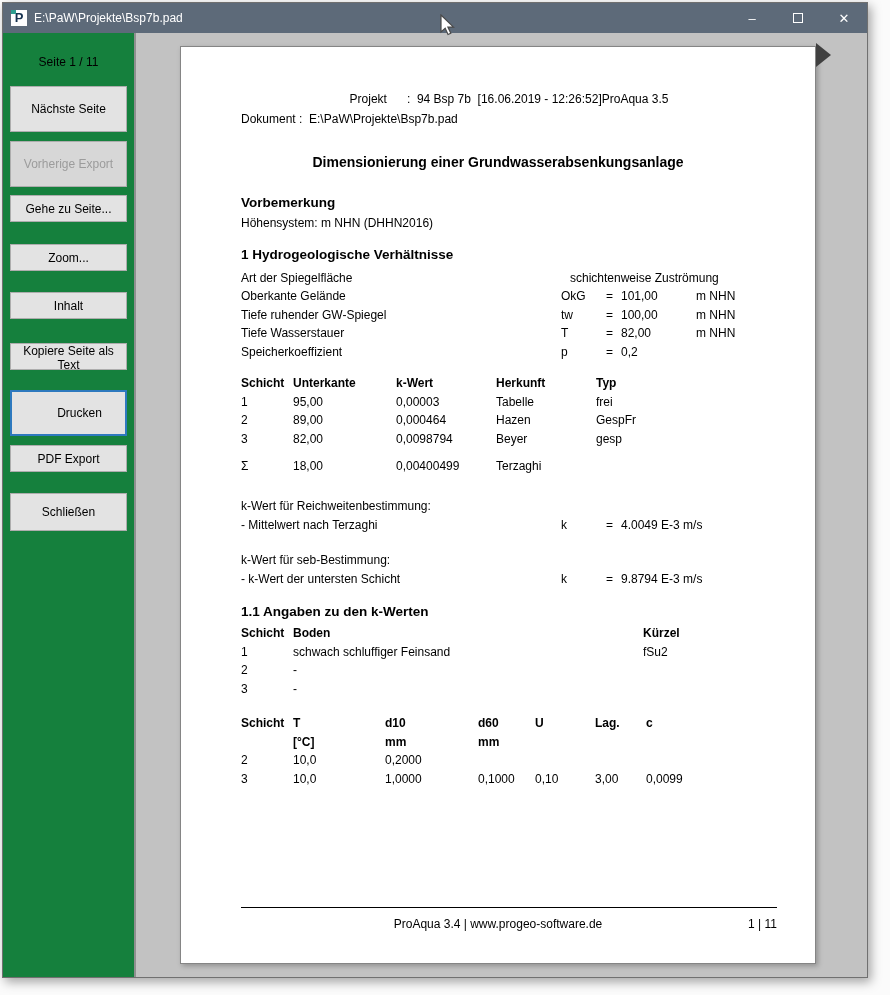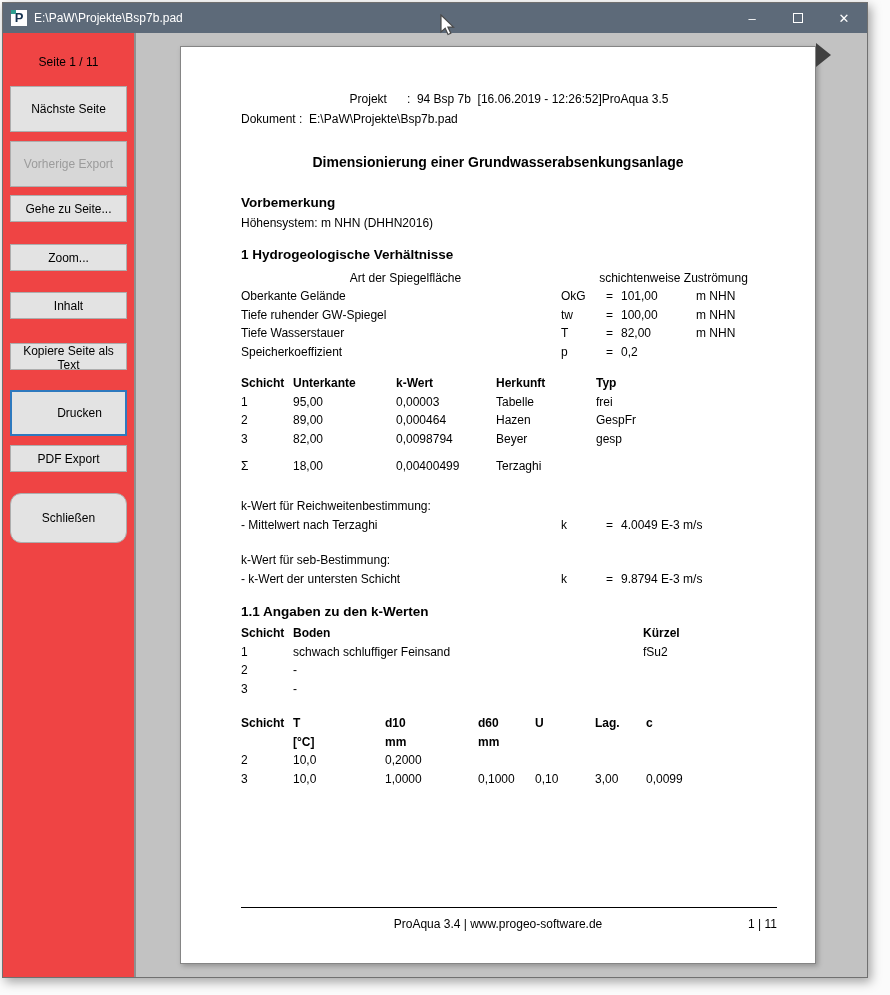--- a/index.html
+++ b/index.html
@@ -35,40 +35,40 @@
   .title-text { white-space: pre; }
   .win-controls { margin-left: auto; display: flex; height: 100%; }
   .win-btn {
     width: 46px; height: 100%; display: flex; align-items: center; justify-content: center;
     color: #ffffff; font-size: 13px; cursor: default;
   }
   .maximize-box { width: 10px; height: 10px; border: 1px solid #ffffff; display: inline-block; }
   
   .win-body { flex: 1; display: flex; min-height: 0; }
   .sidebar {
-    width: 133px; flex-shrink: 0; background: #ef4444;
+    width: 133px; flex-shrink: 0; background: #15803d;
     border-right: 2px solid #8f8f8f;
     padding: 0 7px;
   }
   .page-indicator { text-align: center; font-size: 12px; color: #000; margin-top: 22px; }
   .sbtn {
     display: block; width: 100%;
     background: #e3e3e3; border: 1px solid #adadad;
     font-family: "Liberation Sans", sans-serif; font-size: 12px; color: #000;
     cursor: default;
   }
   .sbtn-next     { margin-top: 17px; height: 46px; }
   .sbtn-prev     { margin-top: 9px;  height: 46px; background: #d7d7d7; color: #9c9c9c; }
   .sbtn-goto     { margin-top: 8px;  height: 27px; }
   .sbtn-zoom     { margin-top: 22px; height: 27px; }
   .sbtn-contents { margin-top: 21px; height: 27px; }
   .sbtn-copy     { margin-top: 24px; height: 27px; padding: 0 2px; }
   .sbtn-print    { margin-top: 20px;  height: 46px; border: 2px solid #2e79be; padding-left: 22px; }
   .sbtn-pdf      { margin-top: 9px;  height: 27px; }
-  .sbtn-close    { margin-top: 21px; height: 50px; border-radius: 11px; }
+  .sbtn-close    { margin-top: 21px; height: 38px; }
   
   .preview { flex: 1; position: relative; background: #c2c2c2; overflow: hidden; }
   .page {
     position: absolute; left: 44px; top: 13px; width: 636px; height: 918px;
     background: #ffffff; border: 1px solid #858585;
     box-shadow: 2px 2px 5px rgba(0,0,0,0.25);
     font-size: 12px; color: #000;
   }
   .page-arrow {
     position: absolute; left: 680px; top: 10px; width: 0; height: 0;
@@ -78,21 +78,21 @@
   }
   .abs { position: absolute; }
   .doc-header { left: 60px; right: 38px; top: 42px; line-height: 20px; }
   .doc-header-row1 { display: flex; justify-content: center; white-space: pre; }
   .doc-header-row2 { white-space: pre; }
   .doc-title { left: 0; right: 0; top: 107px; text-align: center; font-weight: bold; font-size: 14px; }
   .vorbemerkung { left: 60px; top: 146px; line-height: 20px; }
   .vorbemerkung .h2 { font-size: 13.5px; font-weight: bold; }
   .h1-heading { left: 60px; top: 200px; font-size: 13.5px; font-weight: bold; }
   .params1 { left: 60px; right: 38px; top: 222px; line-height: 18.4px; }
-  .kv-intro { display: grid; grid-template-columns: 329px auto; text-align: center; }
+  .kv-intro { display: grid; grid-template-columns: 329px auto; }
   .kv { display: grid; grid-template-columns: 320px 45px 15px 75px auto; }
   .layers { left: 60px; right: 38px; top: 327px; line-height: 18.5px; }
   .grid5 { display: grid; grid-template-columns: 52px 103px 100px 100px auto; }
   .bold { font-weight: bold; }
   .sum-row { margin-top: 9px; }
   .kblock1 { left: 60px; right: 38px; top: 450px; line-height: 19px; }
   .kblock2 { left: 60px; right: 38px; top: 504px; line-height: 19px; }
   .kitem { display: grid; grid-template-columns: 320px 45px 15px auto; }
   .h11-heading { left: 60px; top: 557px; font-size: 13.5px; font-weight: bold; }
   .soil { left: 60px; right: 38px; top: 577px; line-height: 18.5px; }

